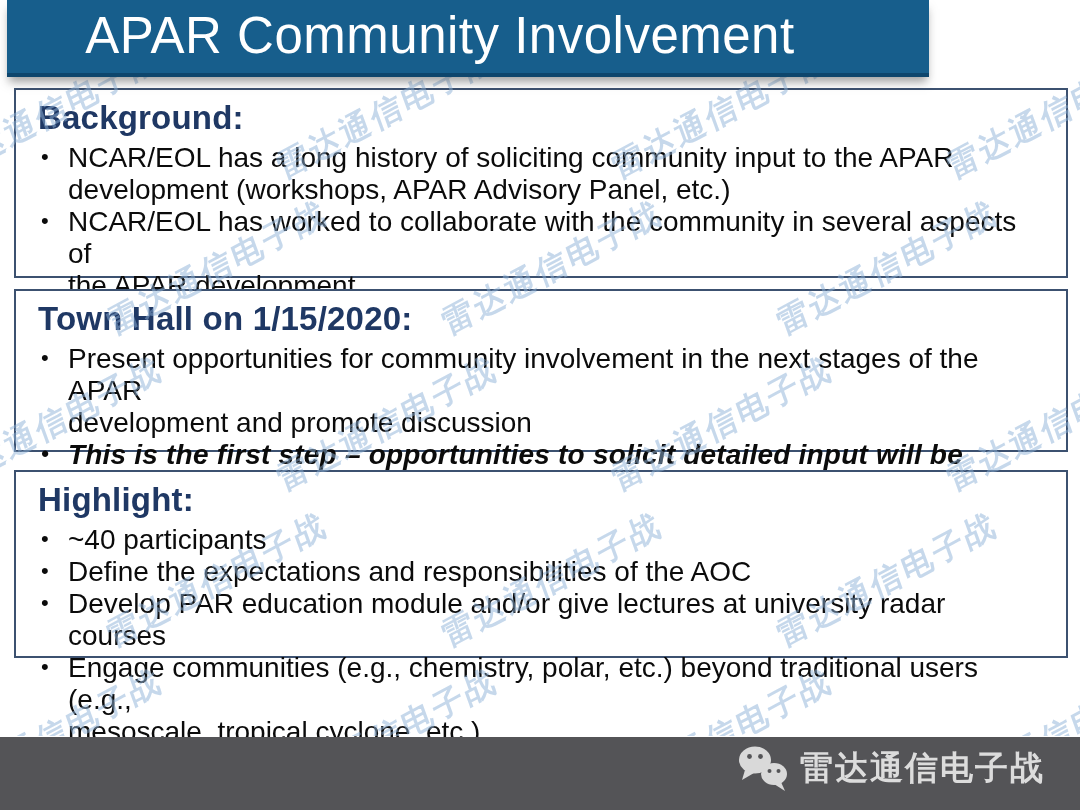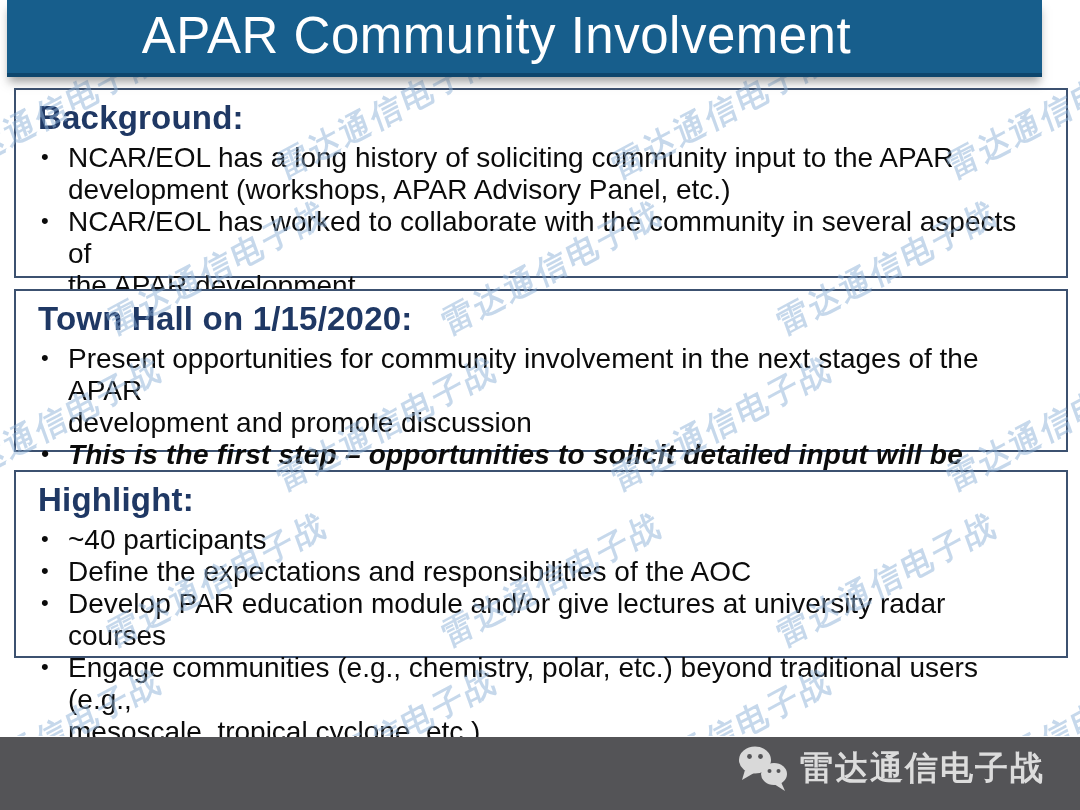--- a/index.html
+++ b/index.html
@@ -5,21 +5,21 @@
   html,body { margin:0; padding:0; background:#ffffff; }
   body { font-family:"Liberation Sans", sans-serif; }
 
   .slide {
     position:relative; width:1080px; height:810px;
     background:#ffffff; overflow:hidden;
   }
 
   
   .header-bar {
-    position:absolute; left:7px; top:0; width:1035px; height:73px;
+    position:absolute; left:7px; top:0; width:922px; height:73px;
     background:var(--header_bg,#175e8c);
     border-bottom:4px solid var(--header_edge,#0e466d);
     box-shadow:0 7px 9px -2px rgba(70,70,70,.5);
     display:flex; align-items:center; justify-content:center;
     z-index:40;
   }
   .header-title {
     color:#ffffff; font-size:51px; line-height:1; letter-spacing:0.5px;
     white-space:nowrap; transform:translateX(-28px); margin-top:-2px;
   }

